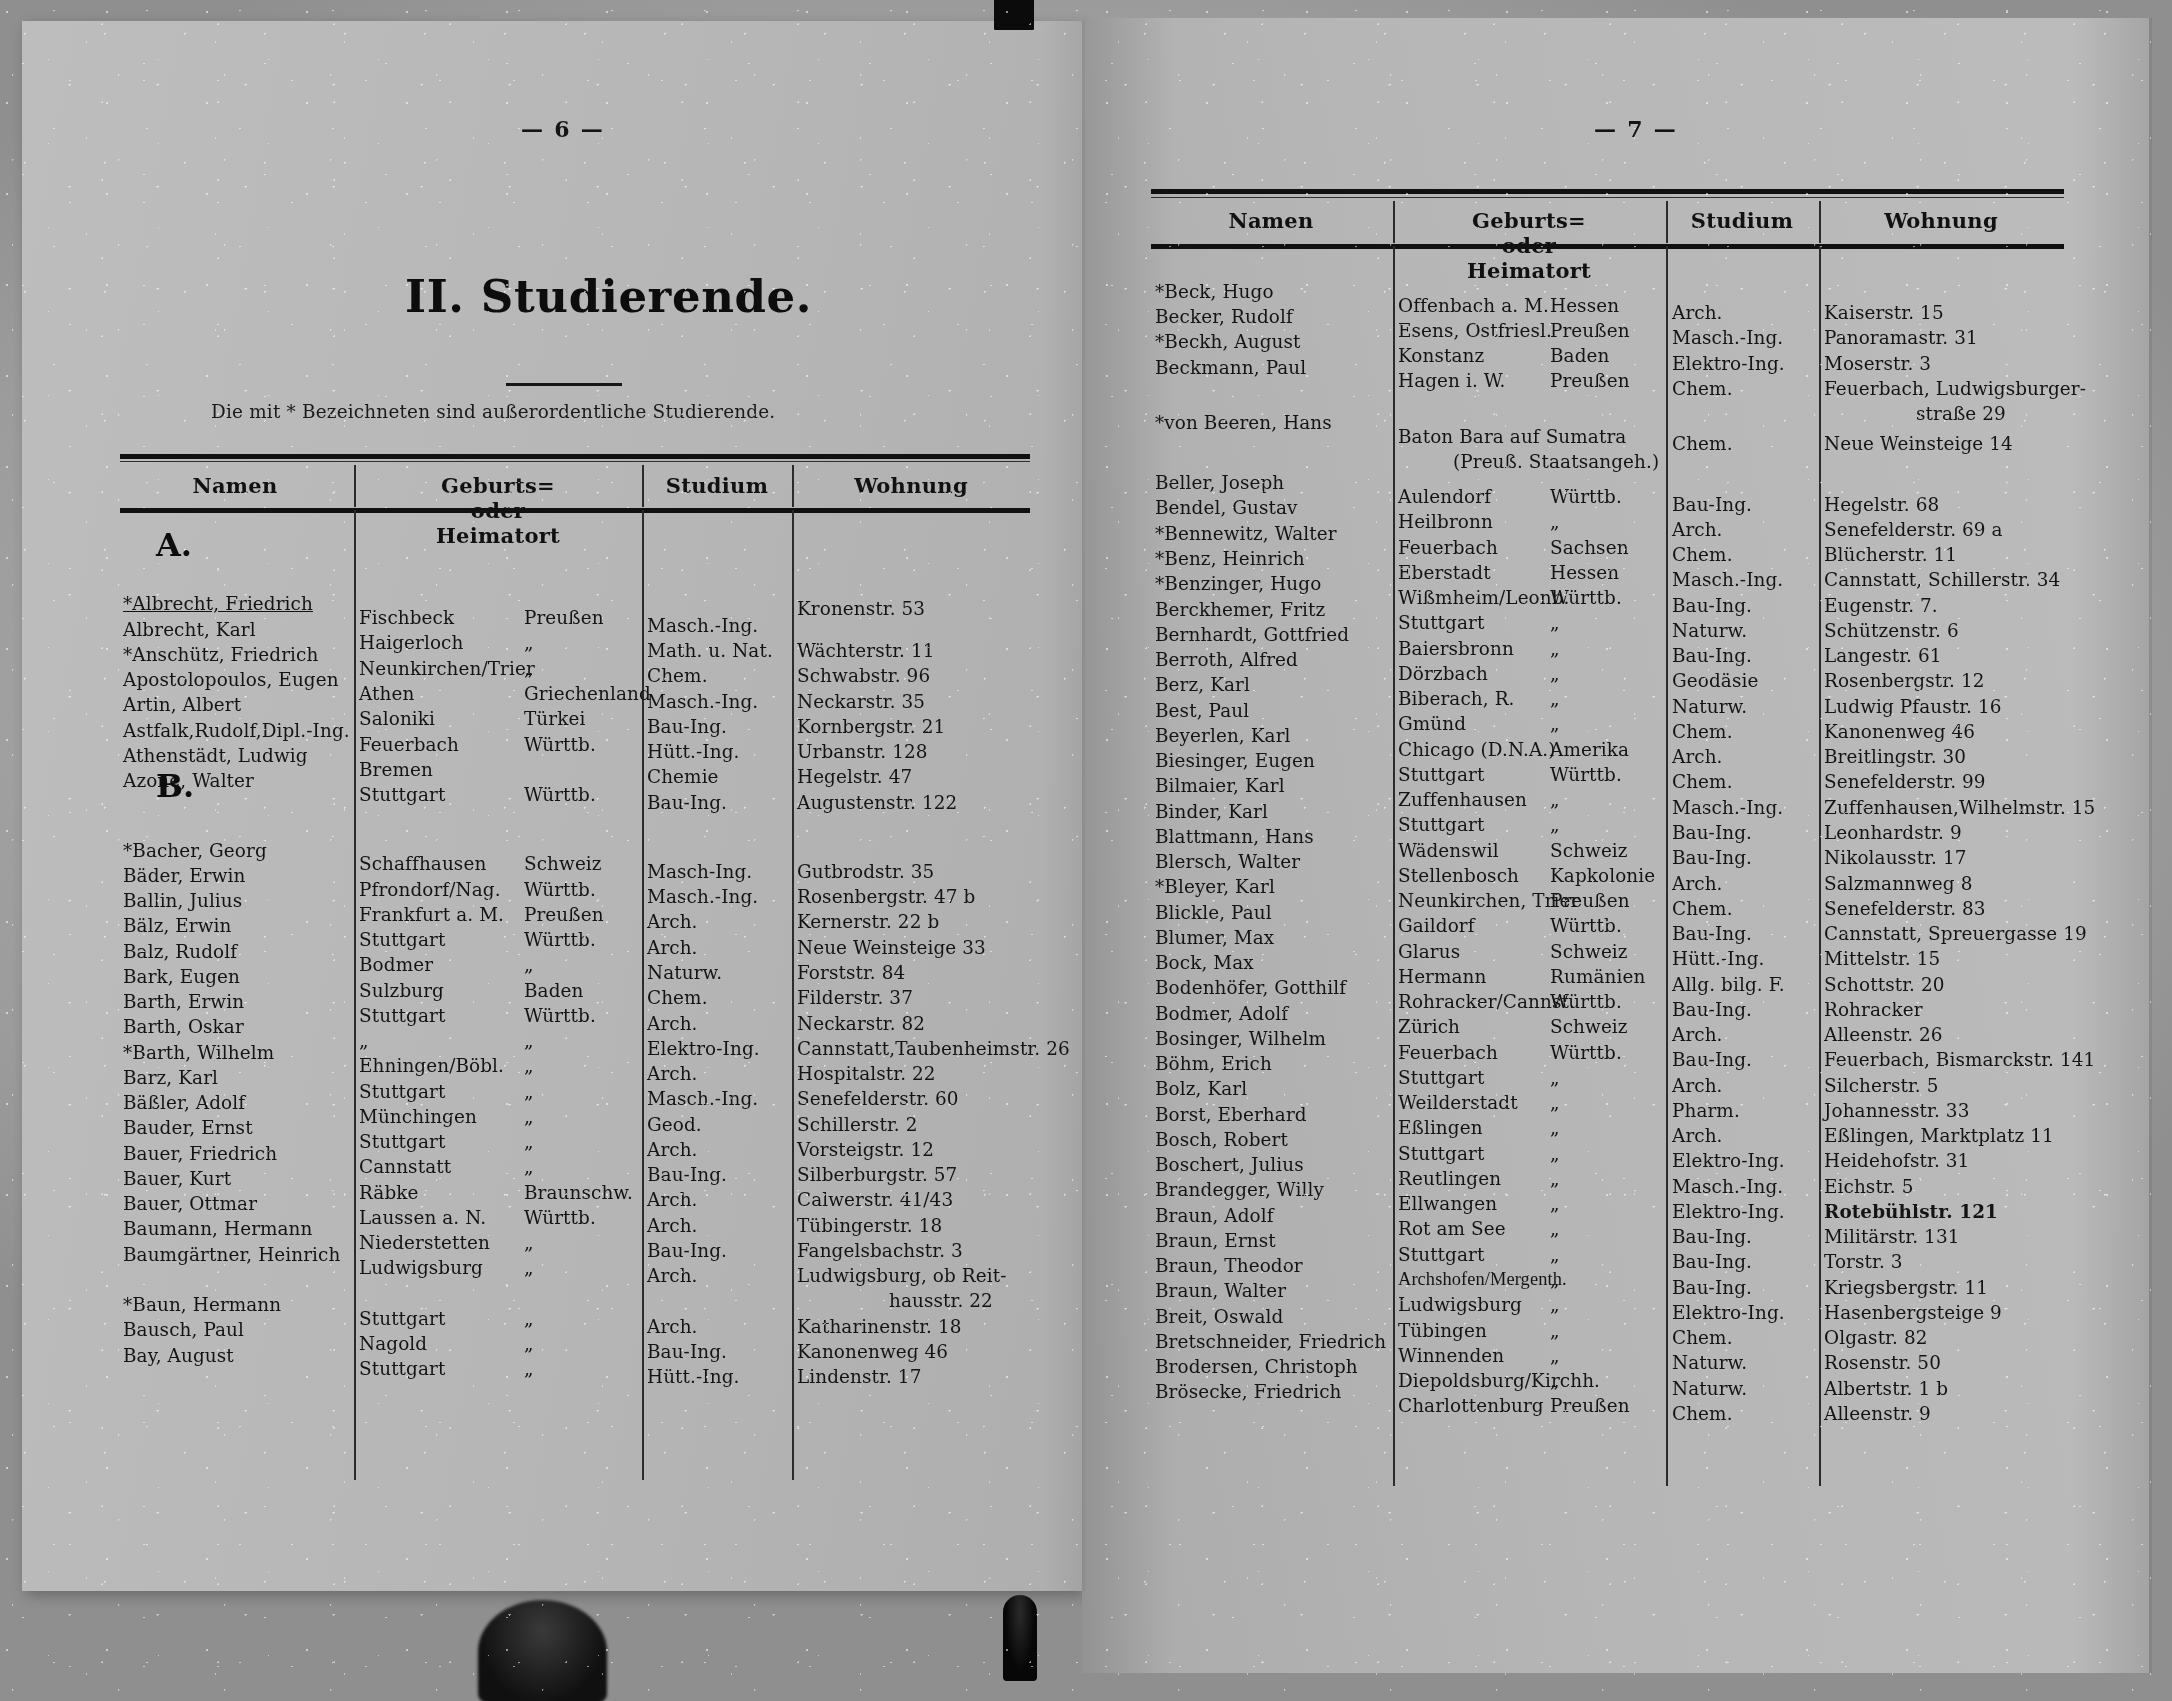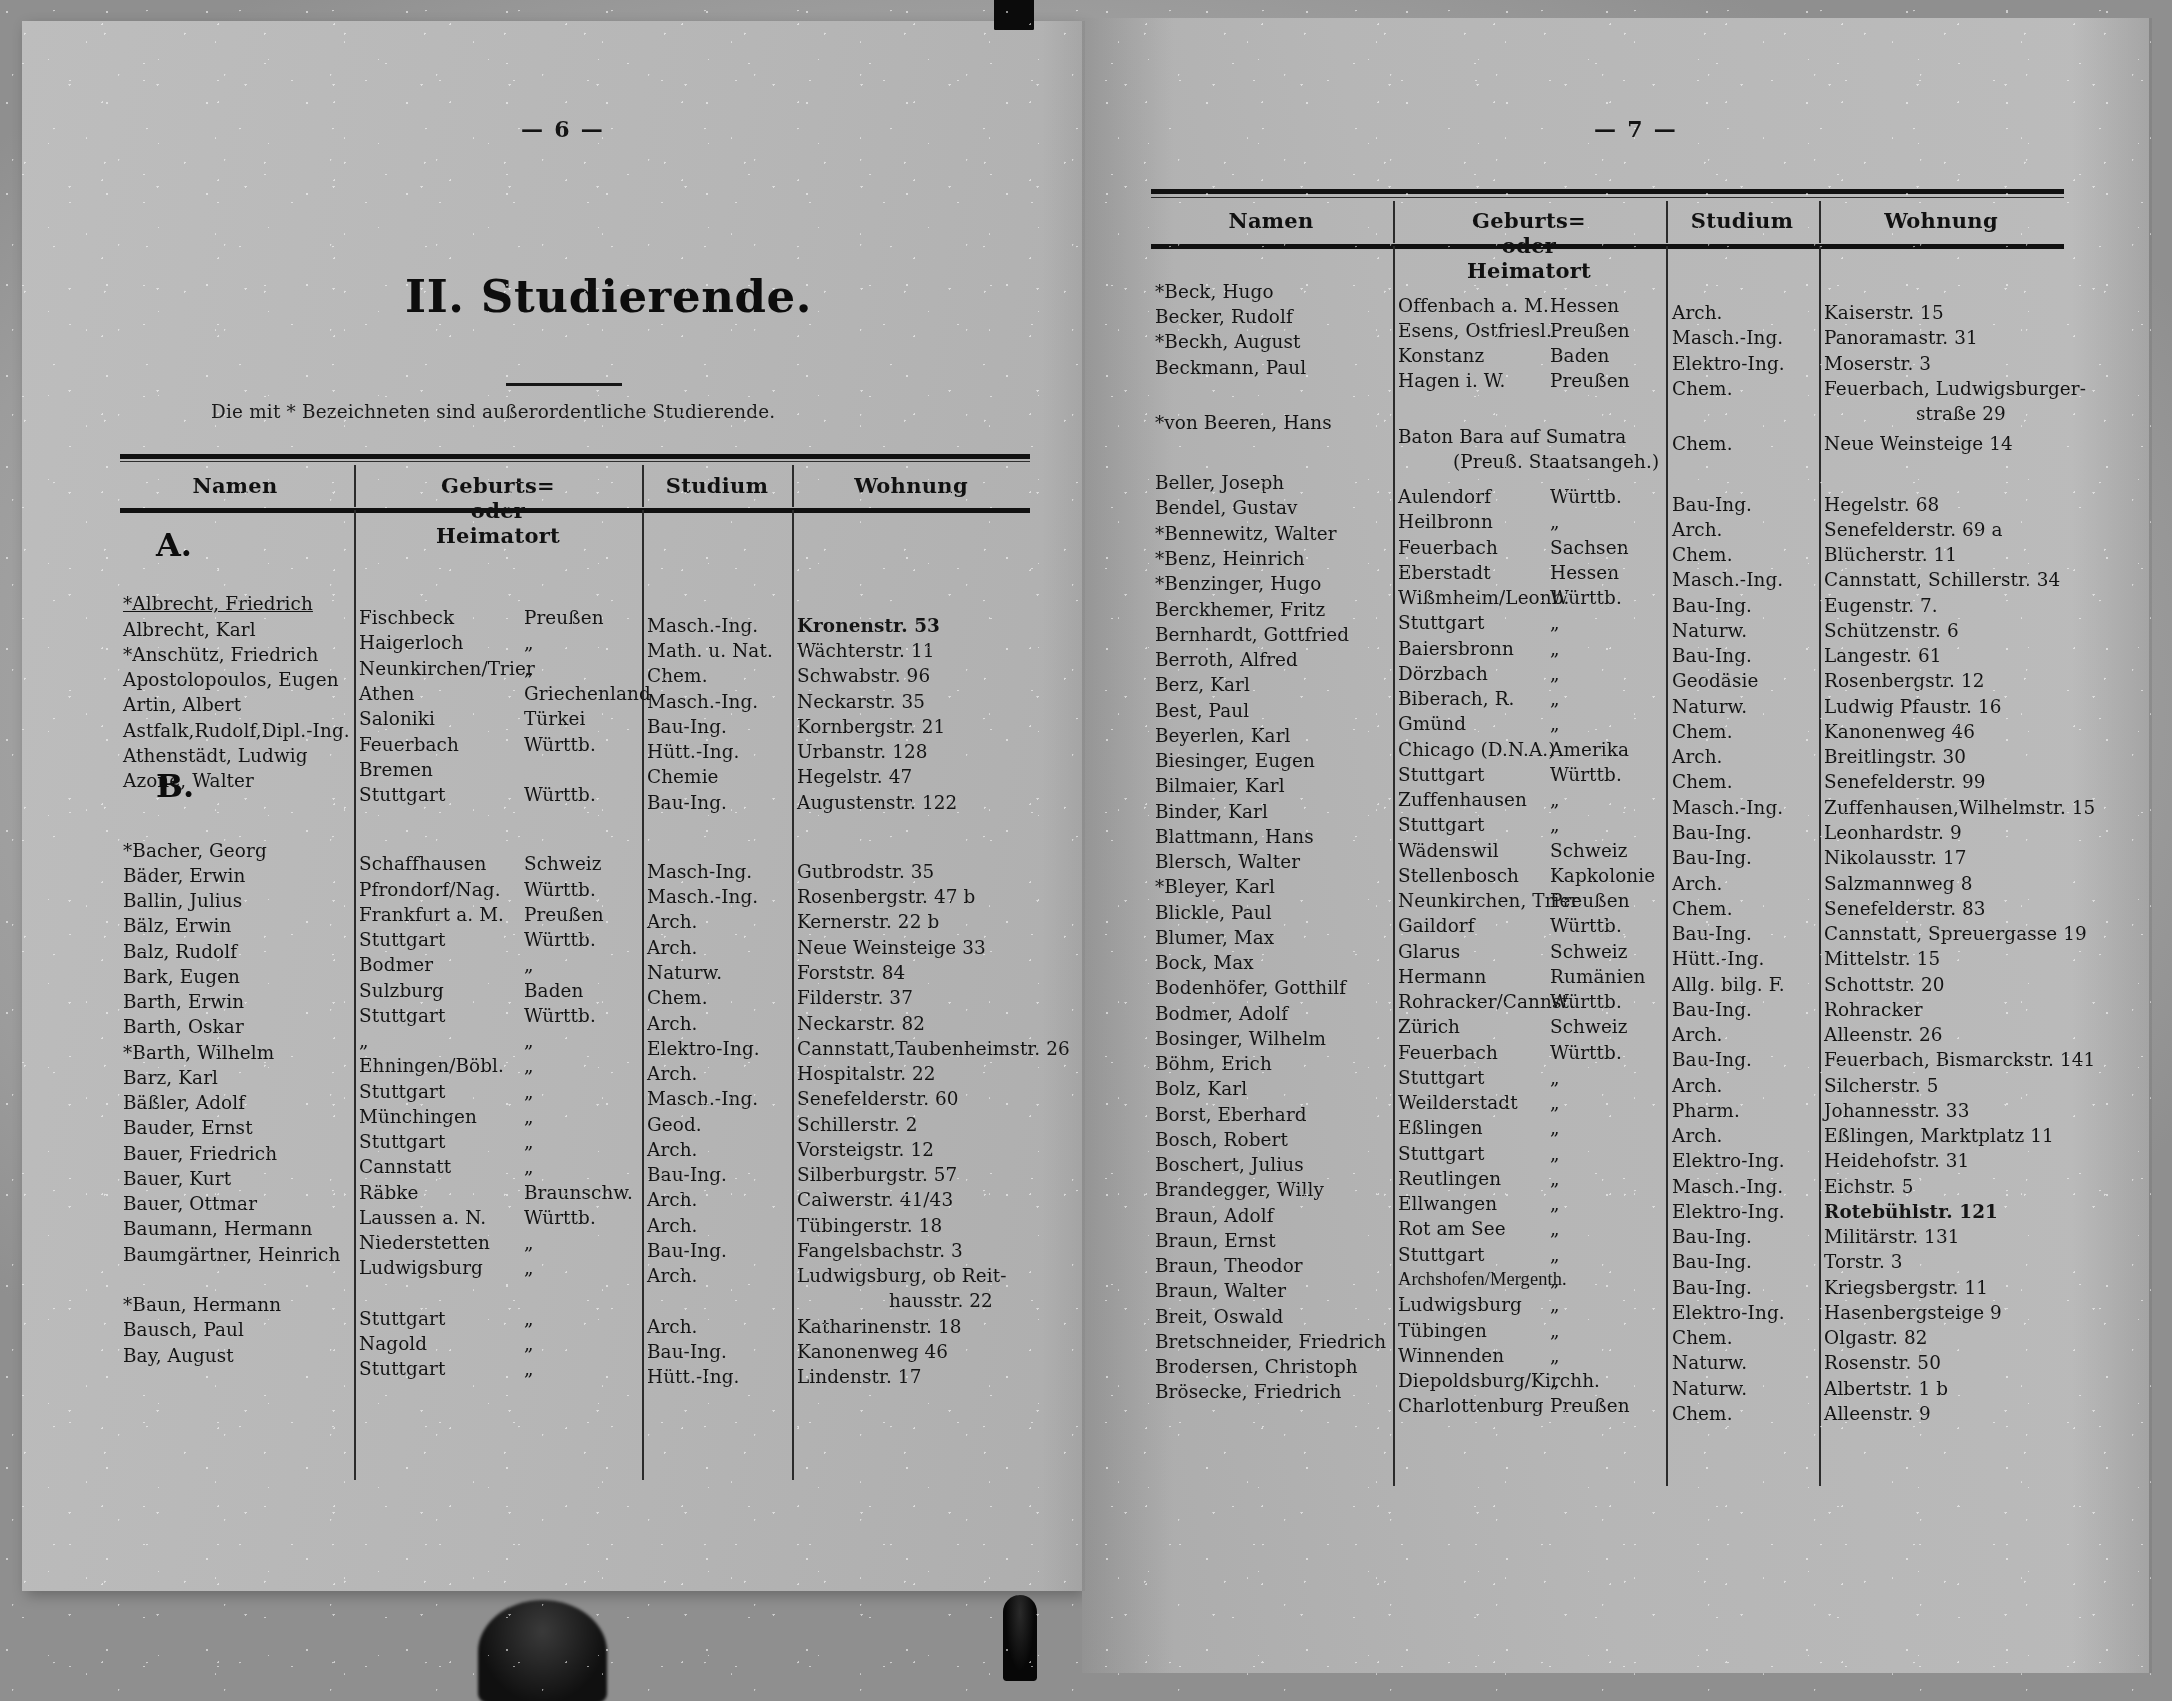--- a/index.html
+++ b/index.html
@@ -107,21 +107,21 @@
     <div class="vline" style="left: 642px; top: 510px; height: 970px;"></div>
     <div class="vline" style="left: 792px; top: 510px; height: 970px;"></div>
     <div class="vline" style="left: 354px; top: 465px; height: 42px;"></div>
     <div class="vline" style="left: 642px; top: 465px; height: 42px;"></div>
     <div class="vline" style="left: 792px; top: 465px; height: 42px;"></div>
     <div class="letter" style="left: 156px; top: 526px;">A.</div>
     <div class="cell c-name" style="left: 123px; top: 593px; text-decoration: underline;">*Albrecht, Friedrich</div>
     <div class="cell c-town" style="left: 359px; top: 607px;">Fischbeck</div>
     <div class="cell c-state" style="left: 524px; top: 607px;">Preußen</div>
     <div class="cell c-stud" style="left: 647px; top: 615px;">Masch.-Ing.</div>
-    <div class="cell c-adr" style="left: 797px; top: 615px; font-weight: bold;">Kronenstr. 53</div>
+    <div class="cell c-adr" style="left: 797px; top: 598px;">Kronenstr. 53</div>
     <div class="cell c-name" style="left: 123px; top: 619px;">Albrecht, Karl</div>
     <div class="cell c-town" style="left: 359px; top: 632px;">Haigerloch</div>
     <div class="cell c-state" style="left: 524px; top: 632px;">„</div>
     <div class="cell c-stud" style="left: 647px; top: 640px;">Math. u. Nat.</div>
     <div class="cell c-adr" style="left: 797px; top: 640px;">Wächterstr. 11</div>
     <div class="cell c-name" style="left: 123px; top: 644px;">*Anschütz, Friedrich</div>
     <div class="cell c-town" style="left: 359px; top: 658px;">Neunkirchen/Trier</div>
     <div class="cell c-state" style="left: 524px; top: 658px;">„</div>
     <div class="cell c-stud" style="left: 647px; top: 665px;">Chem.</div>
     <div class="cell c-adr" style="left: 797px; top: 665px;">Schwabstr. 96</div>

